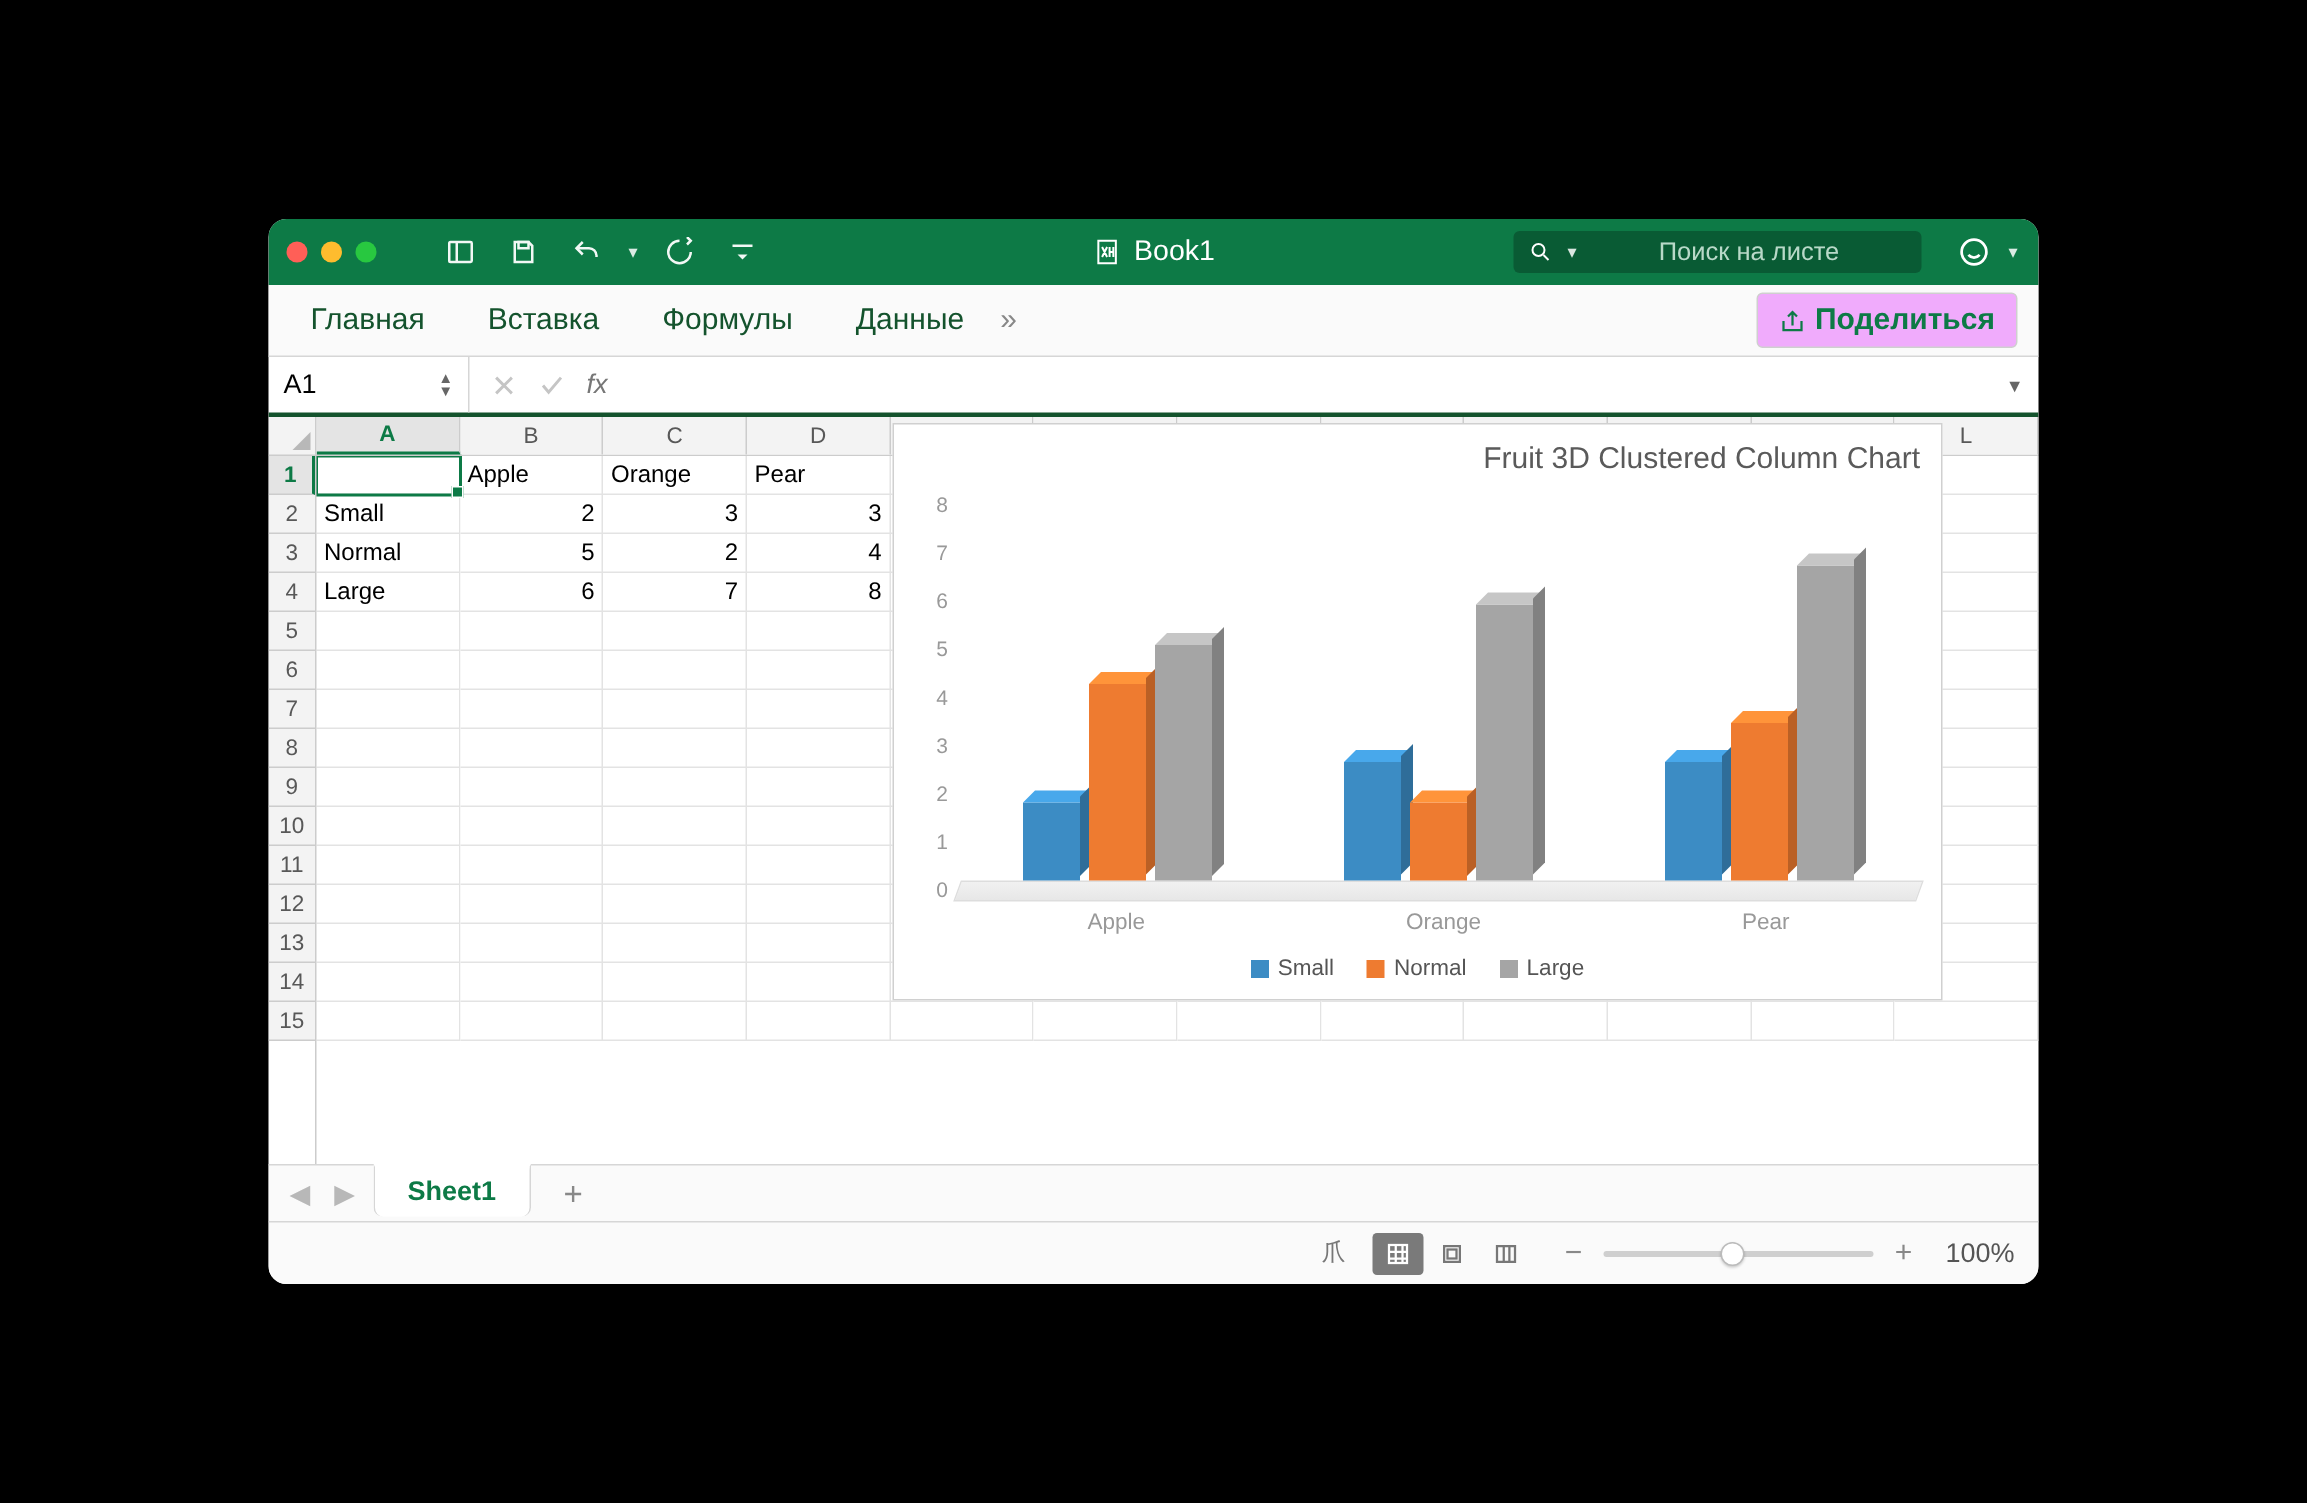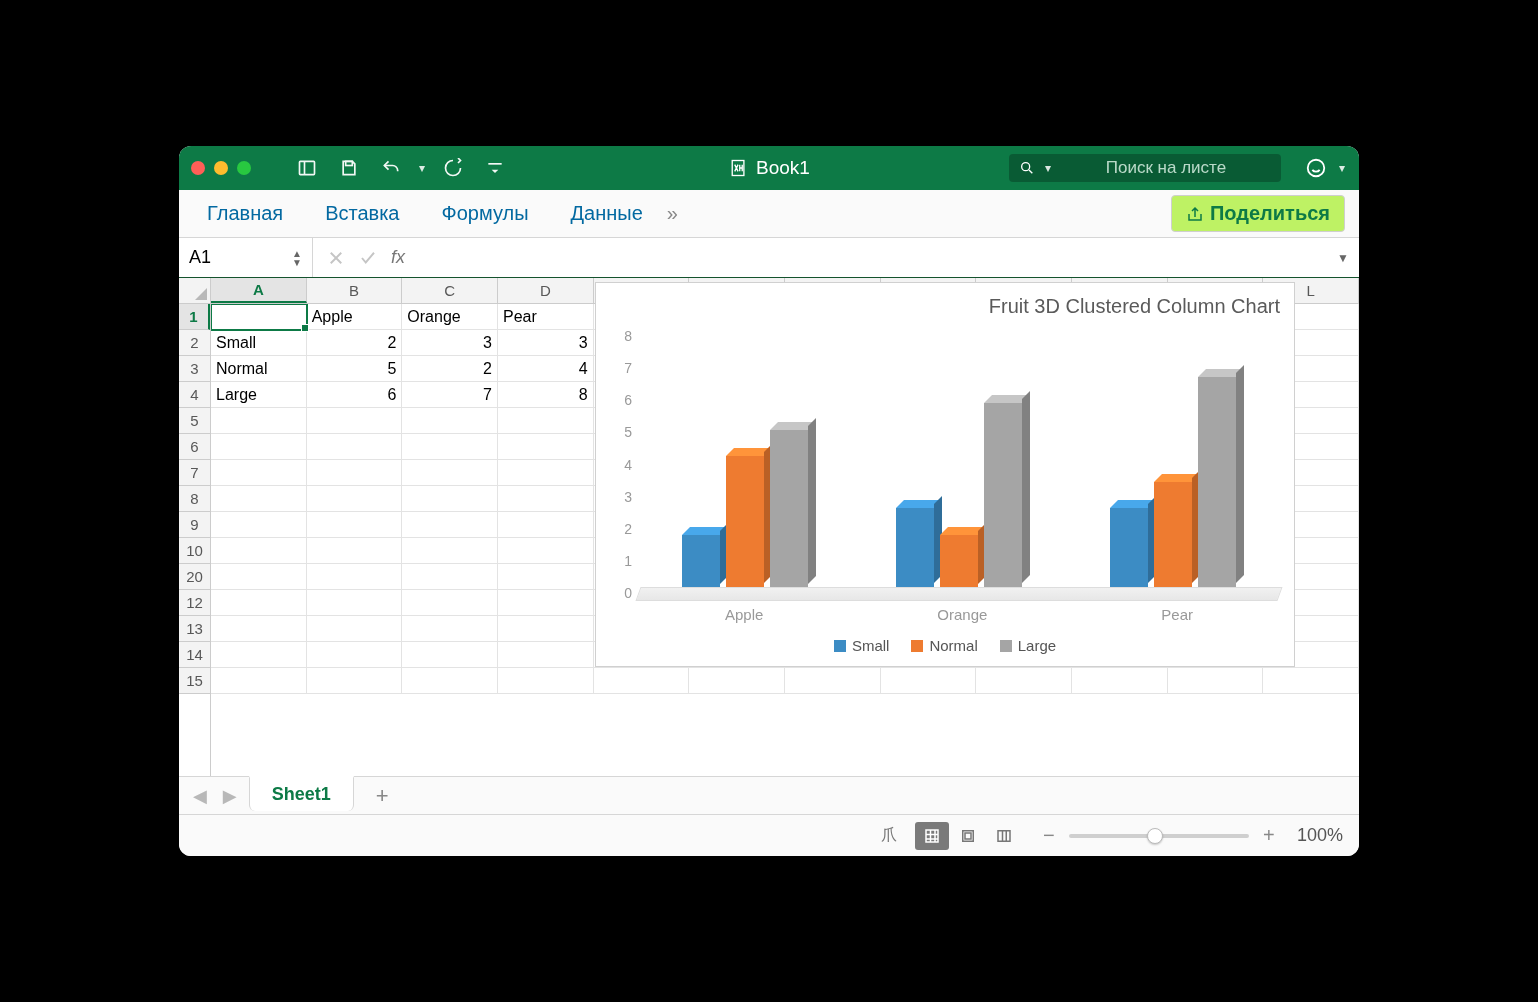--- a/index.html
+++ b/index.html
@@ -48,33 +48,33 @@
   .search-wrap input::placeholder { color:#cde7d9; opacity:.9; }
   .chev { color:#fff; opacity:.85; font-size:12px; padding:0 2px; }
   .title-right { display:flex; align-items:center; gap:10px; margin-left:14px; }
   .title-right svg { width:22px; height:22px; stroke:#fff; }
 
   
   .ribbon {
     display:flex; align-items:center; padding:0 14px; height:48px;
     border-bottom:1px solid #d6d6d6; background:#fafafa;
   }
-  .ribbon .tab { font-size:20px; color:#0369a1; padding:10px 14px; cursor:pointer; }
+  .ribbon .tab { font-size:20px; color:#14532d; padding:10px 14px; cursor:pointer; }
   .ribbon .tab + .tab { margin-left:14px; }
   .ribbon .more { font-size:20px; color:#888; padding:0 10px; cursor:pointer; }
   .share-btn {
     margin-left:auto; display:flex; align-items:center; gap:6px;
-    border:1px solid #cfcfcf; background:#bef264; border-radius:4px;
+    border:1px solid #cfcfcf; background:#f0abfc; border-radius:4px;
     padding:6px 14px; font-size:20px; color:#0d7a46; font-weight:600; cursor:pointer;
   }
   .share-btn svg { width:18px; height:18px; stroke:#0d7a46; }
 
   
   .fxbar {
-    display:flex; align-items:center; height:40px; border-bottom:1px solid #14532d;
+    display:flex; align-items:center; height:40px; border-bottom:3px solid #14532d;
   }
   .namebox {
     width:134px; height:100%; border-right:1px solid #d6d6d6; display:flex;
     align-items:center; padding:0 10px; font-size:18px; gap:8px; position:relative;
   }
   .namebox .stepper { margin-left:auto; display:flex; flex-direction:column; gap:0; color:#666; font-size:10px; line-height:9px; }
   .fx-btns { display:flex; align-items:center; gap:14px; padding:0 14px; color:#b3b3b3; }
   .fx-btns svg { width:18px; height:18px; }
   .fx-label { font-style:italic; font-size:18px; color:#777; }
   .formula-input { flex:1; border:0; outline:0; font-size:17px; padding:0 8px; }
@@ -295,21 +295,21 @@
         <div class="row-h sel">1</div>
         <div class="row-h">2</div>
         <div class="row-h">3</div>
         <div class="row-h">4</div>
         <div class="row-h">5</div>
         <div class="row-h">6</div>
         <div class="row-h">7</div>
         <div class="row-h">8</div>
         <div class="row-h">9</div>
         <div class="row-h">10</div>
-        <div class="row-h">20</div>
+        <div class="row-h">11</div>
         <div class="row-h">12</div>
         <div class="row-h">13</div>
         <div class="row-h">14</div>
         <div class="row-h">15</div>
       </div>
     <div class="cells" id="cells">
         <div class="row">
           <div class="cell sel"></div>
           <div class="cell">Apple</div>
           <div class="cell">Orange</div>

